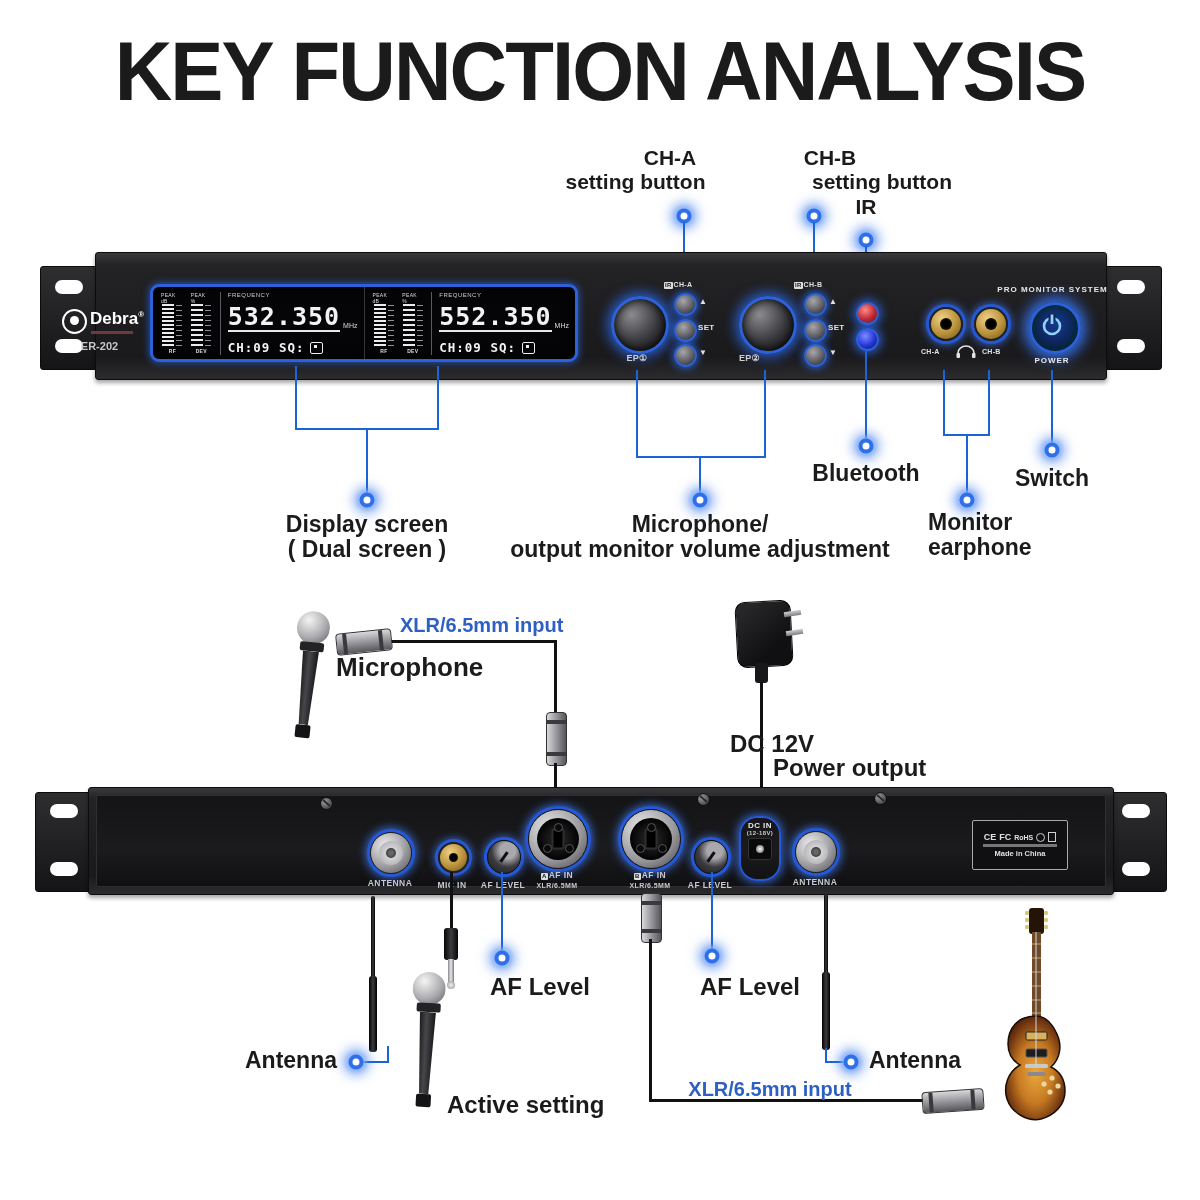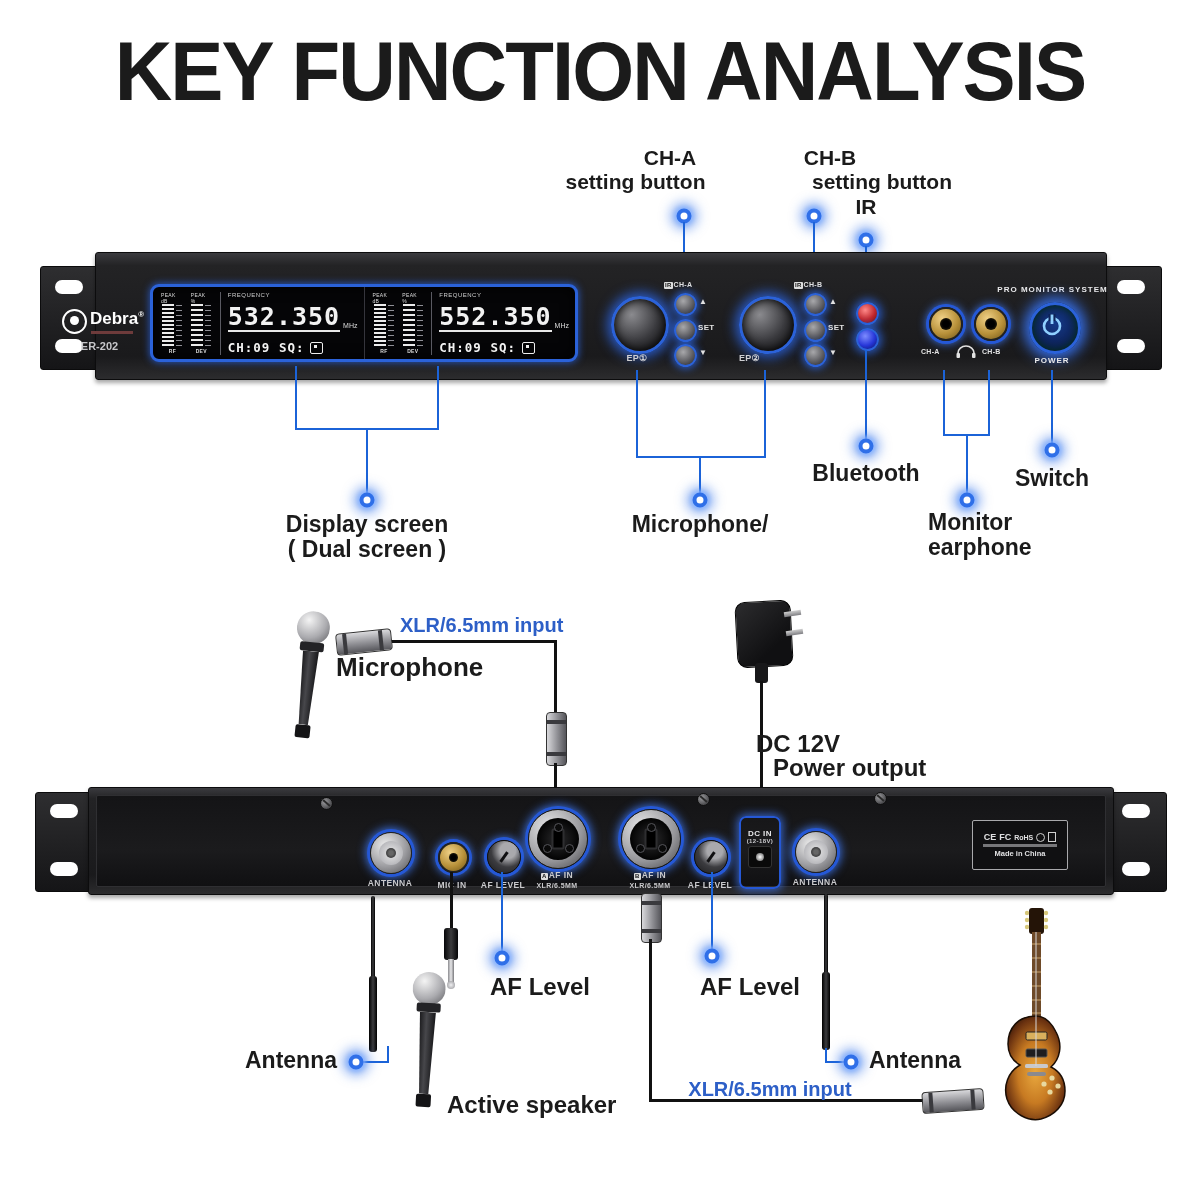--- a/index.html
+++ b/index.html
@@ -83,22 +83,22 @@
          border:1px solid #1a1a1a;box-shadow:0 0 0 3px #2558d6,0 0 10px 4px rgba(64,124,255,.85)}
   .combo::before{content:"";position:absolute;inset:8px;border-radius:50%;background:radial-gradient(#2c2c2e,#000 75%)}
   .combo-slot{position:absolute;left:50%;top:50%;width:9px;height:17px;background:#000;border:2px solid #2e2e30;
               transform:translate(-50%,-50%);border-radius:2px}
   .combo-hole{position:absolute;width:7px;height:7px;border-radius:50%;background:#0a0a0a;border:1.5px solid #55555a}
   .knobr{position:absolute;width:32px;height:32px;border-radius:50%;
          background:radial-gradient(circle at 62% 30%,#a9a9ad 0 26%,#3c3c40 55%,#1a1a1c);
          border:1px solid #111;box-shadow:0 0 0 3px #2558d6,0 0 9px 3px rgba(64,124,255,.85)}
   .knobr::after{content:"";position:absolute;left:50%;top:50%;width:3px;height:12px;background:#101012;
                 transform:translate(-50%,-50%) rotate(35deg)}
-  .dcin{position:absolute;border:2.5px solid #2558d6;border-radius:7px;
-        box-shadow:0 0 9px 2px rgba(64,124,255,.7);display:flex;flex-direction:column;align-items:center;padding-top:11px}
+  .dcin{position:absolute;border:2.5px solid #2558d6;border-radius:18px;
+        box-shadow:0 0 9px 2px rgba(64,124,255,.7);display:flex;flex-direction:column;align-items:center;padding-top:3px}
   .dcjack{width:22px;height:20px;background:#0a0a0a;border:1px solid #333;border-radius:3px;margin-top:2px;position:relative}
   .dcjack::after{content:"";position:absolute;left:50%;top:50%;width:8px;height:8px;border-radius:50%;
                  transform:translate(-50%,-50%);background:radial-gradient(#fff,#888 70%)}
   .rearlbl{position:absolute;font-size:8.5px;font-weight:700;color:#c9c9cc;letter-spacing:.4px;text-align:center}
   .certbox{position:absolute;border:1.5px solid #a9a9ac;border-radius:2px;color:#e0e0e2;
            display:flex;flex-direction:column;align-items:center;justify-content:center;gap:2px;background:#101012}
   
   .mic{position:absolute}
   .mic-head{width:33px;height:33px;border-radius:50%;margin:0 auto;
             background:radial-gradient(circle at 35% 28%,#f4f4f4,#ababaf 55%,#59595d),
@@ -281,20 +281,21 @@
   <div class="dot" style="left:367px;top:500px"></div>
   <div class="abs lbl lbl-c" style="left:267px;top:512px;width:200px;font-size:23px">Display screen</div>
   <div class="abs lbl lbl-c" style="left:267px;top:537px;width:200px;font-size:23px">( Dual screen )</div>
 
   <div class="vline" style="left:636px;top:370px;height:86px"></div>
   <div class="vline" style="left:764px;top:370px;height:86px"></div>
   <div class="hline" style="left:636px;top:456px;width:130px"></div>
   <div class="vline" style="left:699px;top:456px;height:40px"></div>
   <div class="dot" style="left:700px;top:500px"></div>
   <div class="abs lbl lbl-c" style="left:600px;top:512px;width:200px;font-size:23px">Microphone/</div>
+  <div class="abs lbl lbl-c" style="left:505px;top:537px;width:390px;font-size:23px">output monitor volume adjustment</div>
 
   <div class="vline" style="left:865px;top:350px;height:92px"></div>
   <div class="dot" style="left:866px;top:446px"></div>
   <div class="abs lbl lbl-c" style="left:786px;top:461px;width:160px;font-size:23px">Bluetooth</div>
 
   <div class="vline" style="left:943px;top:370px;height:64px"></div>
   <div class="vline" style="left:988px;top:370px;height:64px"></div>
   <div class="hline" style="left:943px;top:434px;width:47px"></div>
   <div class="vline" style="left:966px;top:434px;height:62px"></div>
   <div class="dot" style="left:967px;top:500px"></div>
@@ -317,21 +318,21 @@
   <div class="kline" style="left:554px;top:640px;width:3px;height:74px"></div>
   <div class="xlr-v" style="left:546px;top:712px;height:52px"></div>
   <div class="kline" style="left:554px;top:763px;width:3px;height:28px"></div>
   <div class="abs lbl" style="left:336px;top:654px;font-size:26px">Microphone</div>
 
   <div class="adapter" style="left:736px;top:601px"></div>
   <div class="pin" style="left:784px;top:611px;transform:rotate(-8deg)"></div>
   <div class="pin" style="left:786px;top:630px;transform:rotate(-8deg)"></div>
   <div class="abs" style="left:755px;top:663px;width:13px;height:20px;background:#18181a;border-radius:3px"></div>
   <div class="kline" style="left:760px;top:681px;width:3px;height:138px"></div>
-  <div class="abs lbl" style="left:756px;top:731px;font-size:24px">DC 12V</div>
+  <div class="abs lbl" style="left:730px;top:731px;font-size:24px">DC 12V</div>
   <div class="abs lbl" style="left:773px;top:755px;font-size:24px">Power output</div>
 
   <div class="ear" style="left:35px;top:792px;height:98px">
     <div class="earhole" style="top:11px"></div>
     <div class="earhole" style="top:69px"></div>
   </div>
   <div class="ear" style="left:1107px;top:792px;height:98px">
     <div class="earhole" style="top:11px"></div>
     <div class="earhole" style="top:69px"></div>
   </div>
@@ -407,21 +408,21 @@
   <div class="kline" style="left:450px;top:872px;width:3px;height:58px"></div>
   <div class="plug635" style="left:444px;top:928px"></div>
   <div class="plug-shaft" style="left:448px;top:959px"></div>
   <div class="plug-tip" style="left:447px;top:981px"></div>
   <div class="mic" style="left:410px;top:972px;transform:rotate(3deg)">
     <div class="mic-head"></div>
       <div class="mic-band"></div>
       <div class="mic-body" style="height:82px"></div>
       <div class="mic-tail"></div>
   </div>
-  <div class="abs lbl" style="left:447px;top:1092px;font-size:24px">Active speaker</div>
+  <div class="abs lbl" style="left:447px;top:1092px;font-size:24px">Active setting</div>
 
   <div class="vline" style="left:501px;top:872px;height:84px"></div>
   <div class="dot" style="left:502px;top:958px"></div>
   <div class="abs lbl lbl-c" style="left:480px;top:974px;width:120px;font-size:24px">AF Level</div>
 
   <div class="vline" style="left:711px;top:872px;height:82px"></div>
   <div class="dot" style="left:712px;top:956px"></div>
   <div class="abs lbl lbl-c" style="left:690px;top:974px;width:120px;font-size:24px">AF Level</div>
 
   <div class="xlr-v" style="left:641px;top:893px;height:48px"></div>

